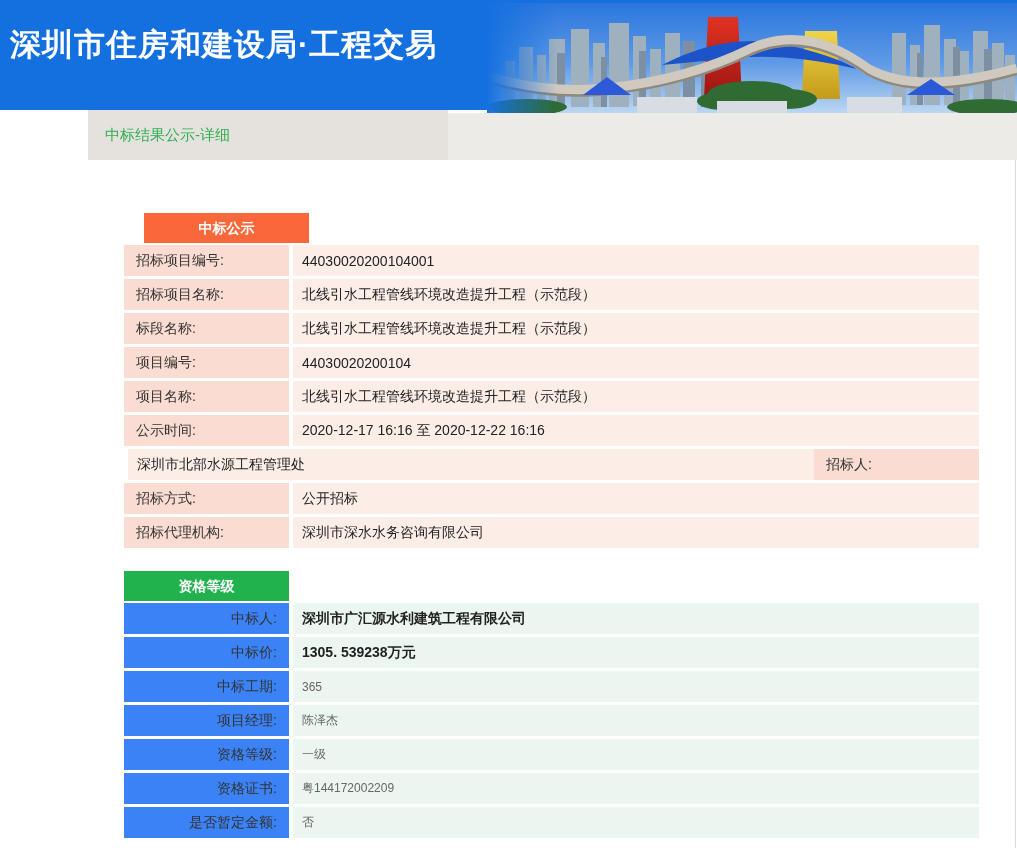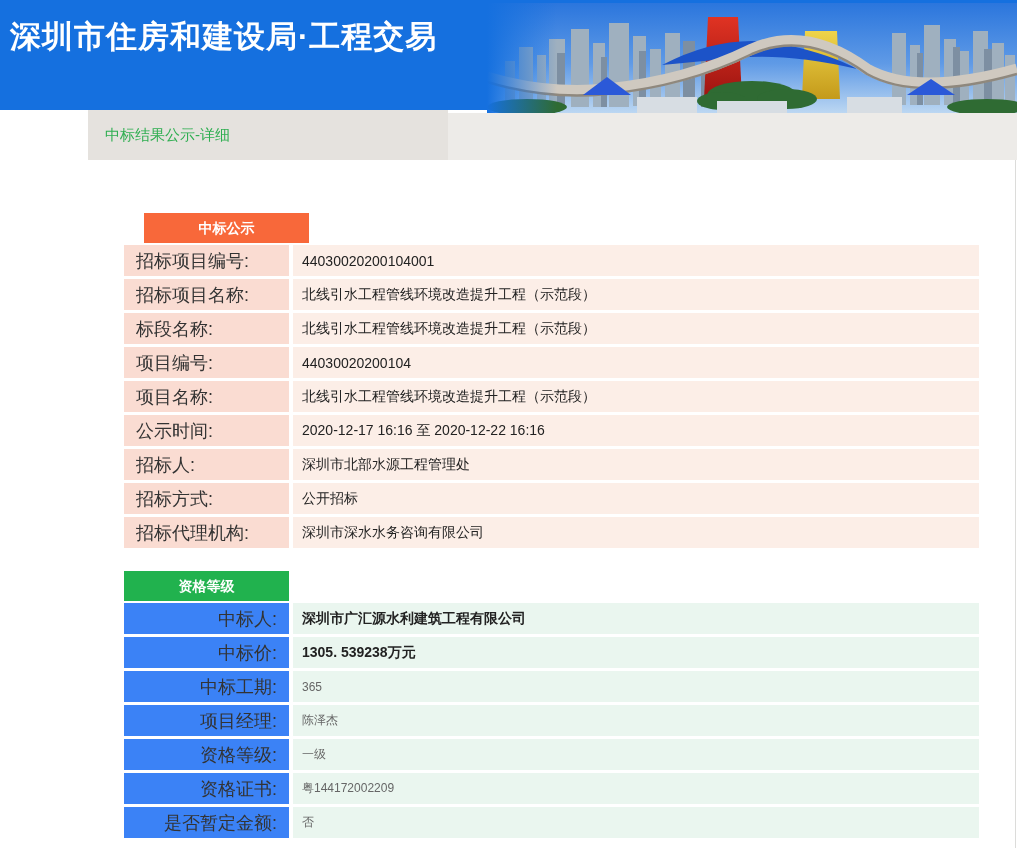--- a/index.html
+++ b/index.html
@@ -15,21 +15,21 @@
     content:""; position:absolute; right:1px; top:160px; bottom:0;
     width:1px; background:#dcdcda;
   }
 
   
   .site-header {
     position:relative; width:1017px; height:110px;
     background:#1570df; z-index:2;
   }
   .site-title {
-    position:absolute; left:10px; top:16px;
+    position:absolute; left:10px; top:24px;
     color:#ffffff; font-size:31px; font-weight:bold;
     letter-spacing:1px; white-space:nowrap;
   }
   .banner {
     position:absolute; right:0; top:3px; width:530px; height:110px;
     overflow:hidden;
   }
   .banner svg { display:block; }
 
   
@@ -50,21 +50,21 @@
   .section-tab {
     width:165px; height:30px; line-height:30px; text-align:center;
     color:#ffffff; font-weight:bold; font-size:14px;
   }
   .section-tab.orange { background:#f8683a;margin-left:20px; }
   .section-tab.green  { background:#21b24e; }
 
   .tbl { width:855px; margin-top:2px; }
   .row { display:flex; margin-bottom:3px; }
   .cell { min-height:31px; display:flex; align-items:center; }
-  .cell.label { width:165px; flex:0 0 165px; font-size:18px; color:#333333; }
+  .cell.label { width:165px; flex:0 0 165px; font-size:14px; color:#333333; }
   .cell.value { flex:1; margin-left:4px; padding-left:9px; }
 
   
   .orange-tbl .cell.label { background:#fadcd2; padding-left:12px; }
   .orange-tbl .cell.value { background:#fceee7; color:#222222; font-size:14px; }
 
   
   .green-tbl .cell.label {
     background:#3b82f6; justify-content:flex-end; padding-right:12px;padding-left:35px;
   }
@@ -204,22 +204,22 @@
             <div class="cell label">项目名称:</div>
             <div class="cell value">北线引水工程管线环境改造提升工程（示范段）</div>
           </div>
 
           <div class="row">
             <div class="cell label">公示时间:</div>
             <div class="cell value">2020-12-17 16:16  至  2020-12-22 16:16</div>
           </div>
 
           <div class="row">
+            <div class="cell value">深圳市北部水源工程管理处</div>
             <div class="cell label">招标人:</div>
-            <div class="cell value">深圳市北部水源工程管理处</div>
           </div>
 
           <div class="row">
             <div class="cell label">招标方式:</div>
             <div class="cell value">公开招标</div>
           </div>
 
           <div class="row">
             <div class="cell label">招标代理机构:</div>
             <div class="cell value">深圳市深水水务咨询有限公司</div>

